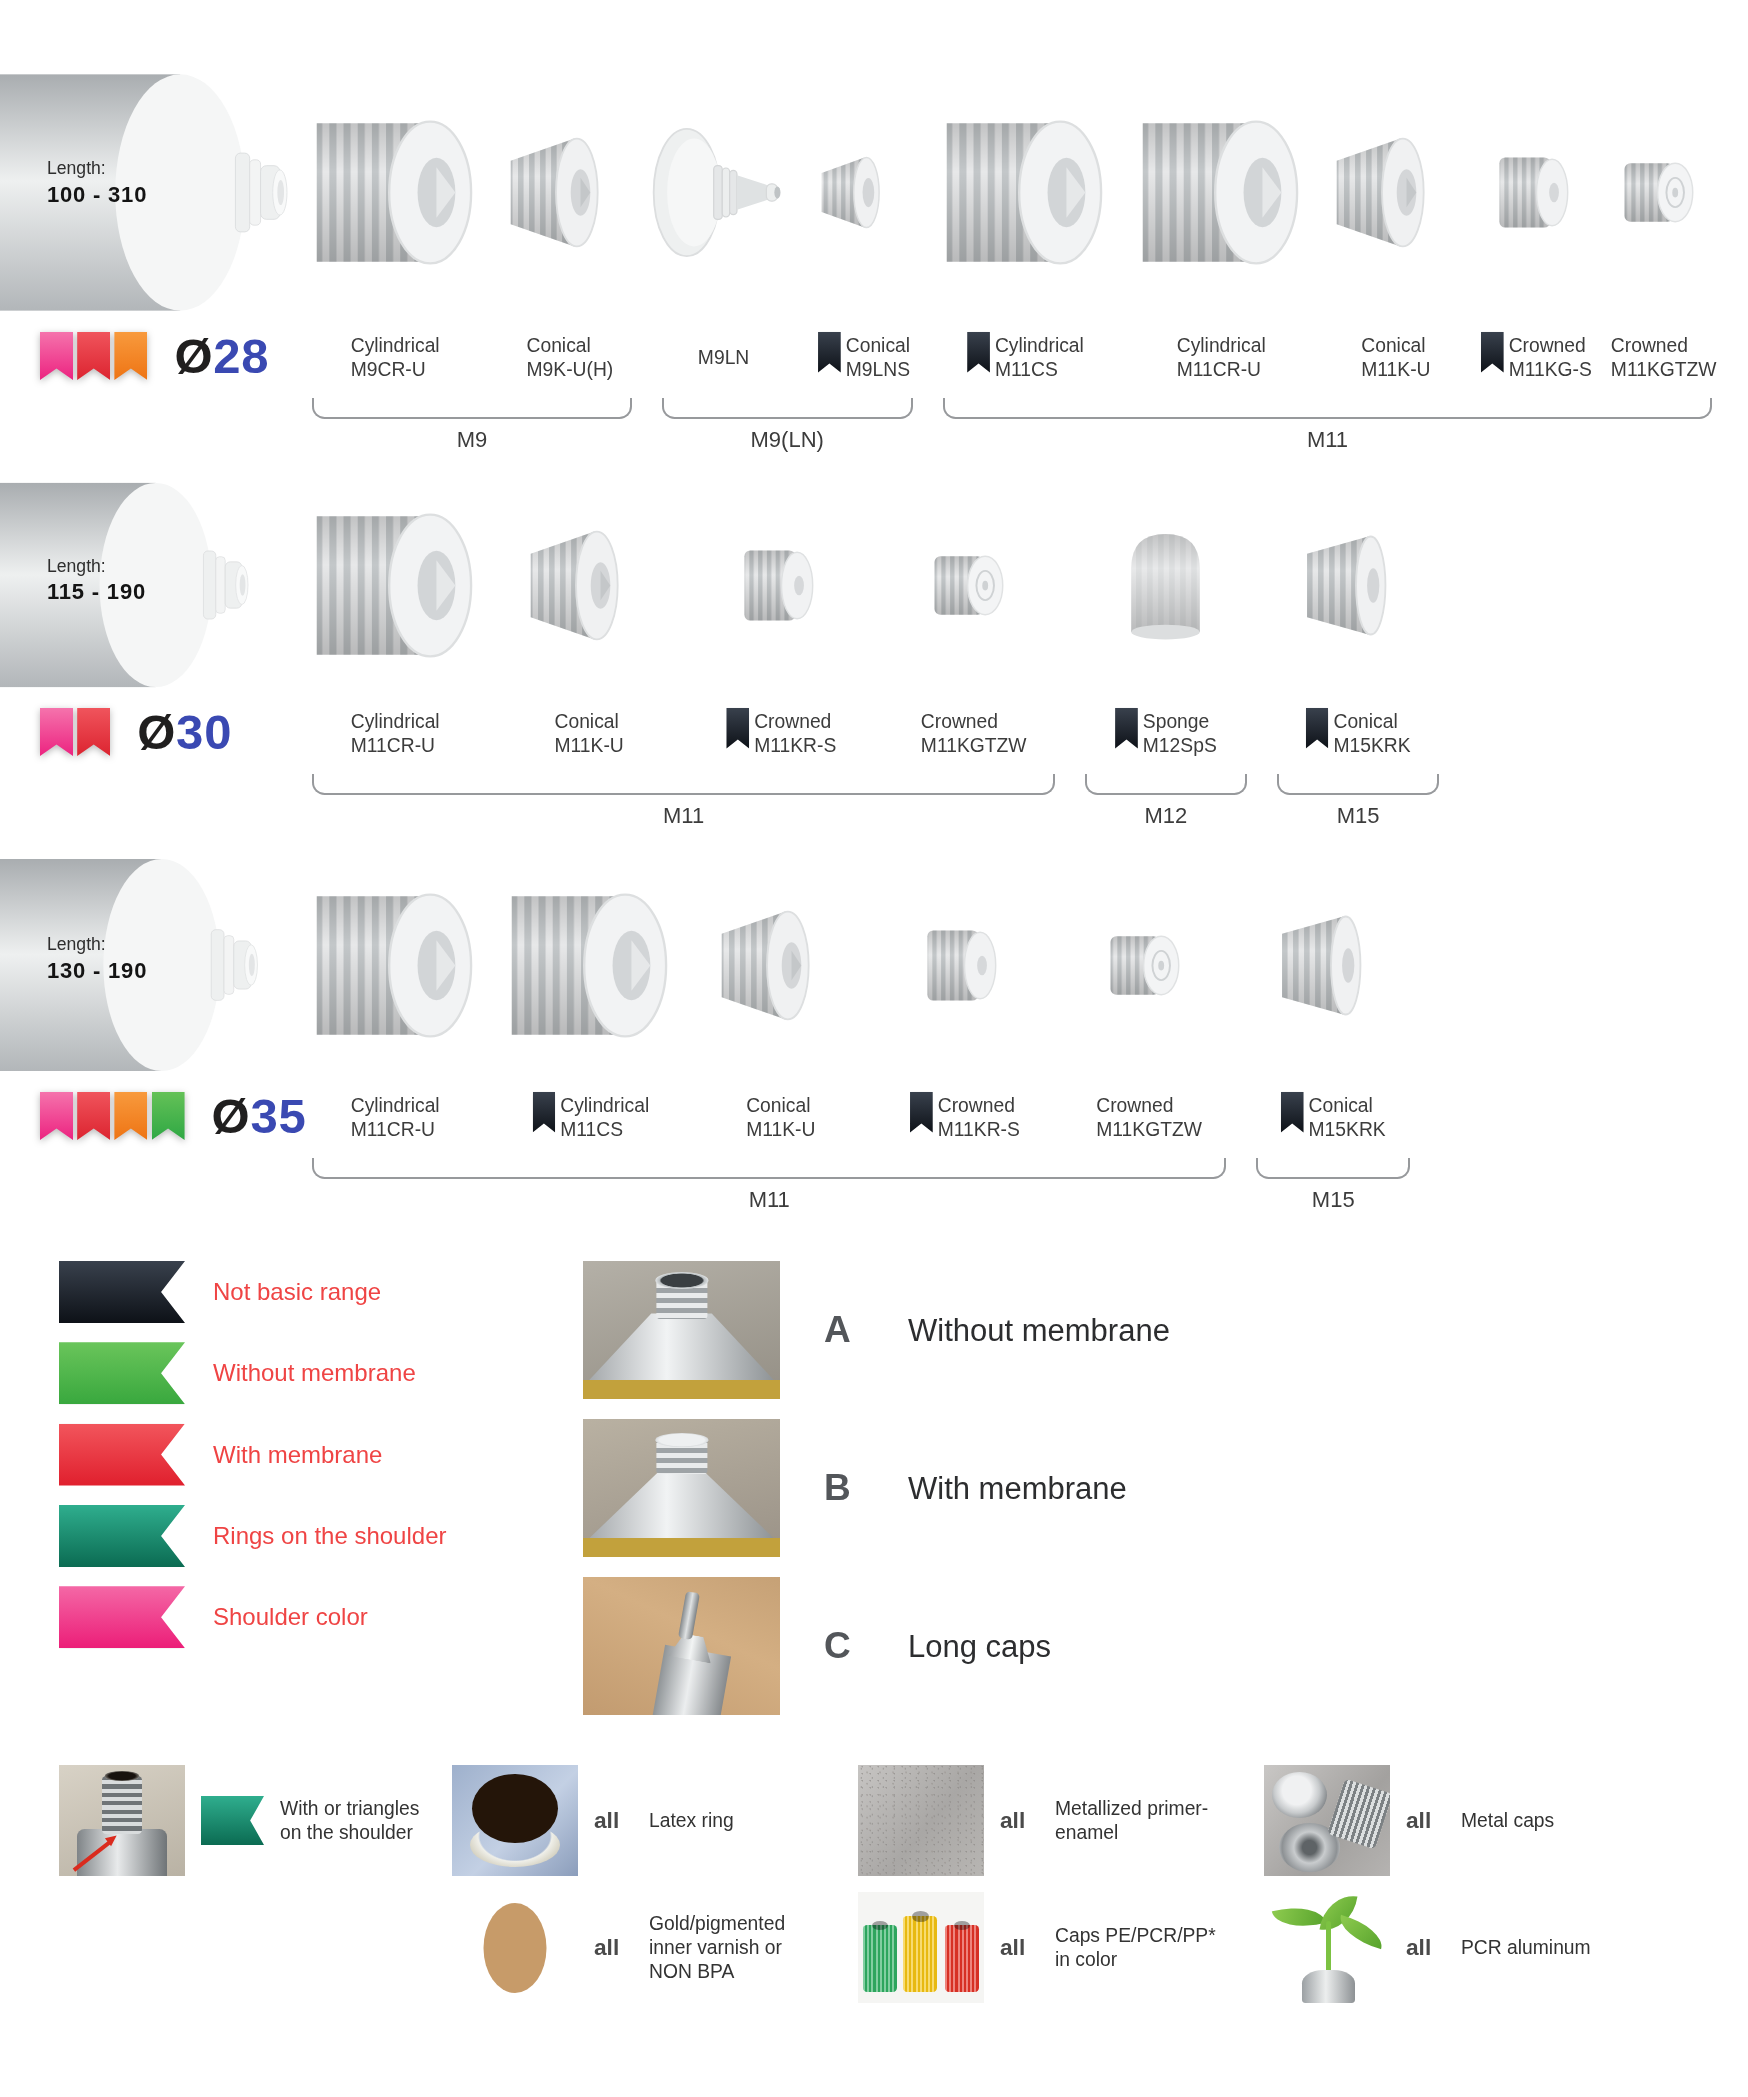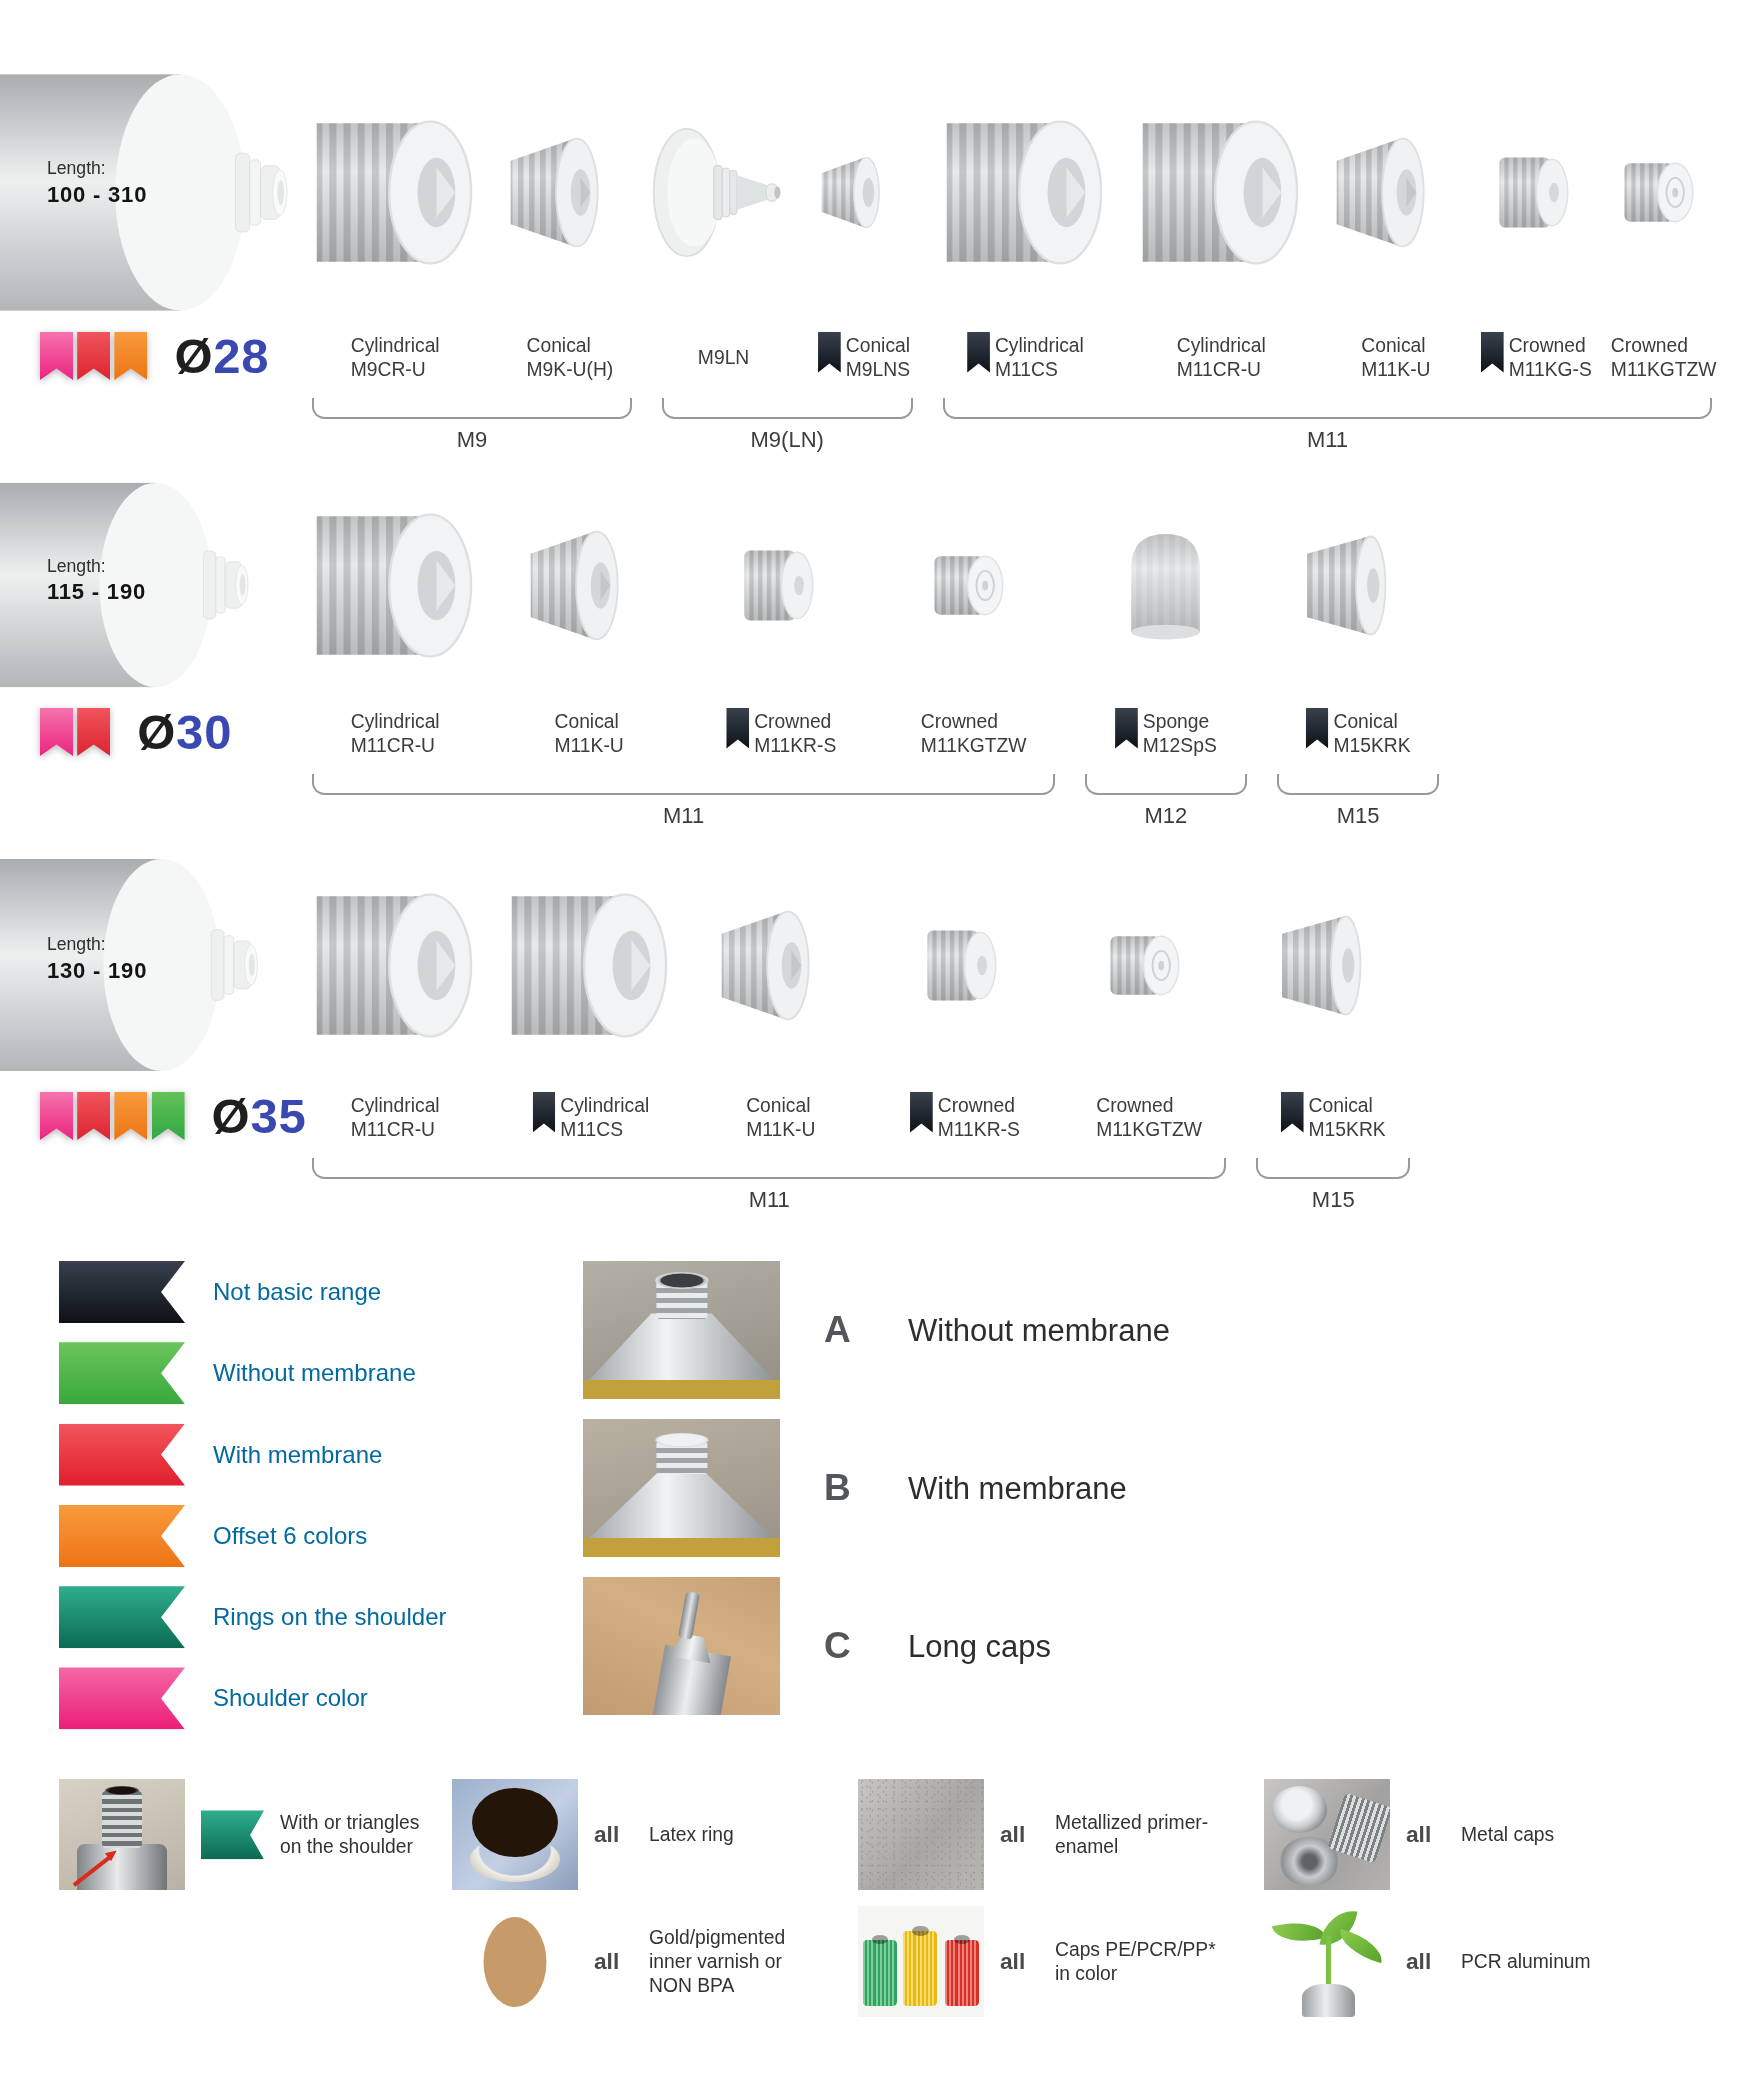--- a/index.html
+++ b/index.html
@@ -29,21 +29,21 @@
   .cap-text{font-size:19.3px;line-height:24px;color:#3c3c3c;text-align:left;}
   .bracket{height:18.5px;border:2.1px solid #97999c;border-top:none;border-radius:0 0 12.6px 12.6px;margin:0 11.7px;align-self:start;}
   .group-label{text-align:center;font-size:22px;color:#3c3c3c;padding-top:6.7px;align-self:start;}
 
   
   .mid{display:flex;padding-left:59px;margin-top:42px;gap:46px;}
   .legend-col{display:flex;flex-direction:column;gap:19.3px;width:478px;flex-shrink:0;}
   .legend-item{display:flex;align-items:center;gap:28px;}
   .ribbon{width:126px;height:62px;flex-shrink:0;clip-path:polygon(0 0,100% 0,81% 50%,100% 100%,0 100%);
     filter:drop-shadow(0 3.4px 4.2px rgba(0,0,0,.25));}
-  .legend-label{font-size:24px;line-height:30px;color:#0369a1;text-align:right;}
+  .legend-label{font-size:24px;line-height:30px;color:#ef4444;text-align:right;}
   .variants-col{display:flex;flex-direction:column;gap:20px;}
   .variant{display:flex;align-items:center;gap:44px;}
   .v-photo{width:197px;height:138px;position:relative;overflow:hidden;flex-shrink:0;}
   .v-letter{font-size:37px;font-weight:bold;color:#53565a;width:40px;flex-shrink:0;}
   .v-label{font-size:31px;line-height:39px;color:#2c2d2f;width:277px;}
 
   
   .ph-no-membrane{background:linear-gradient(165deg,#b4b0a7,#948f85);}
   .vp-shoulder{position:absolute;left:50%;top:38%;transform:translateX(-50%);width:96%;height:50%;
     background:linear-gradient(90deg,#a3a7aa,#f1f3f4 42%,#8c9194);clip-path:polygon(34% 0,66% 0,100% 100%,0 100%);}
@@ -567,24 +567,20 @@
         </div>
         <div class="legend-item">
           <span class="ribbon" style="background: linear-gradient(rgb(106, 197, 91), rgb(57, 168, 62));"></span>
           <div class="legend-label">Without membrane</div>
         </div>
         <div class="legend-item">
           <span class="ribbon" style="background: linear-gradient(rgb(242, 85, 92), rgb(224, 31, 45));"></span>
           <div class="legend-label">With membrane</div>
         </div>
         <div class="legend-item">
-          <span class="ribbon" style="background: linear-gradient(rgb(248, 154, 61), rgb(238, 116, 20));"></span>
-          <div class="legend-label">Offset 6 colors</div>
-        </div>
-        <div class="legend-item">
           <span class="ribbon" style="background: linear-gradient(rgb(47, 174, 142), rgb(11, 107, 82));"></span>
           <div class="legend-label">Rings on the shoulder</div>
         </div>
         <div class="legend-item">
           <span class="ribbon" style="background: linear-gradient(rgb(244, 104, 166), rgb(236, 30, 120));"></span>
           <div class="legend-label">Shoulder color</div>
         </div>
       </div>
     <div class="variants-col" id="variants-host">
         <div class="variant">

